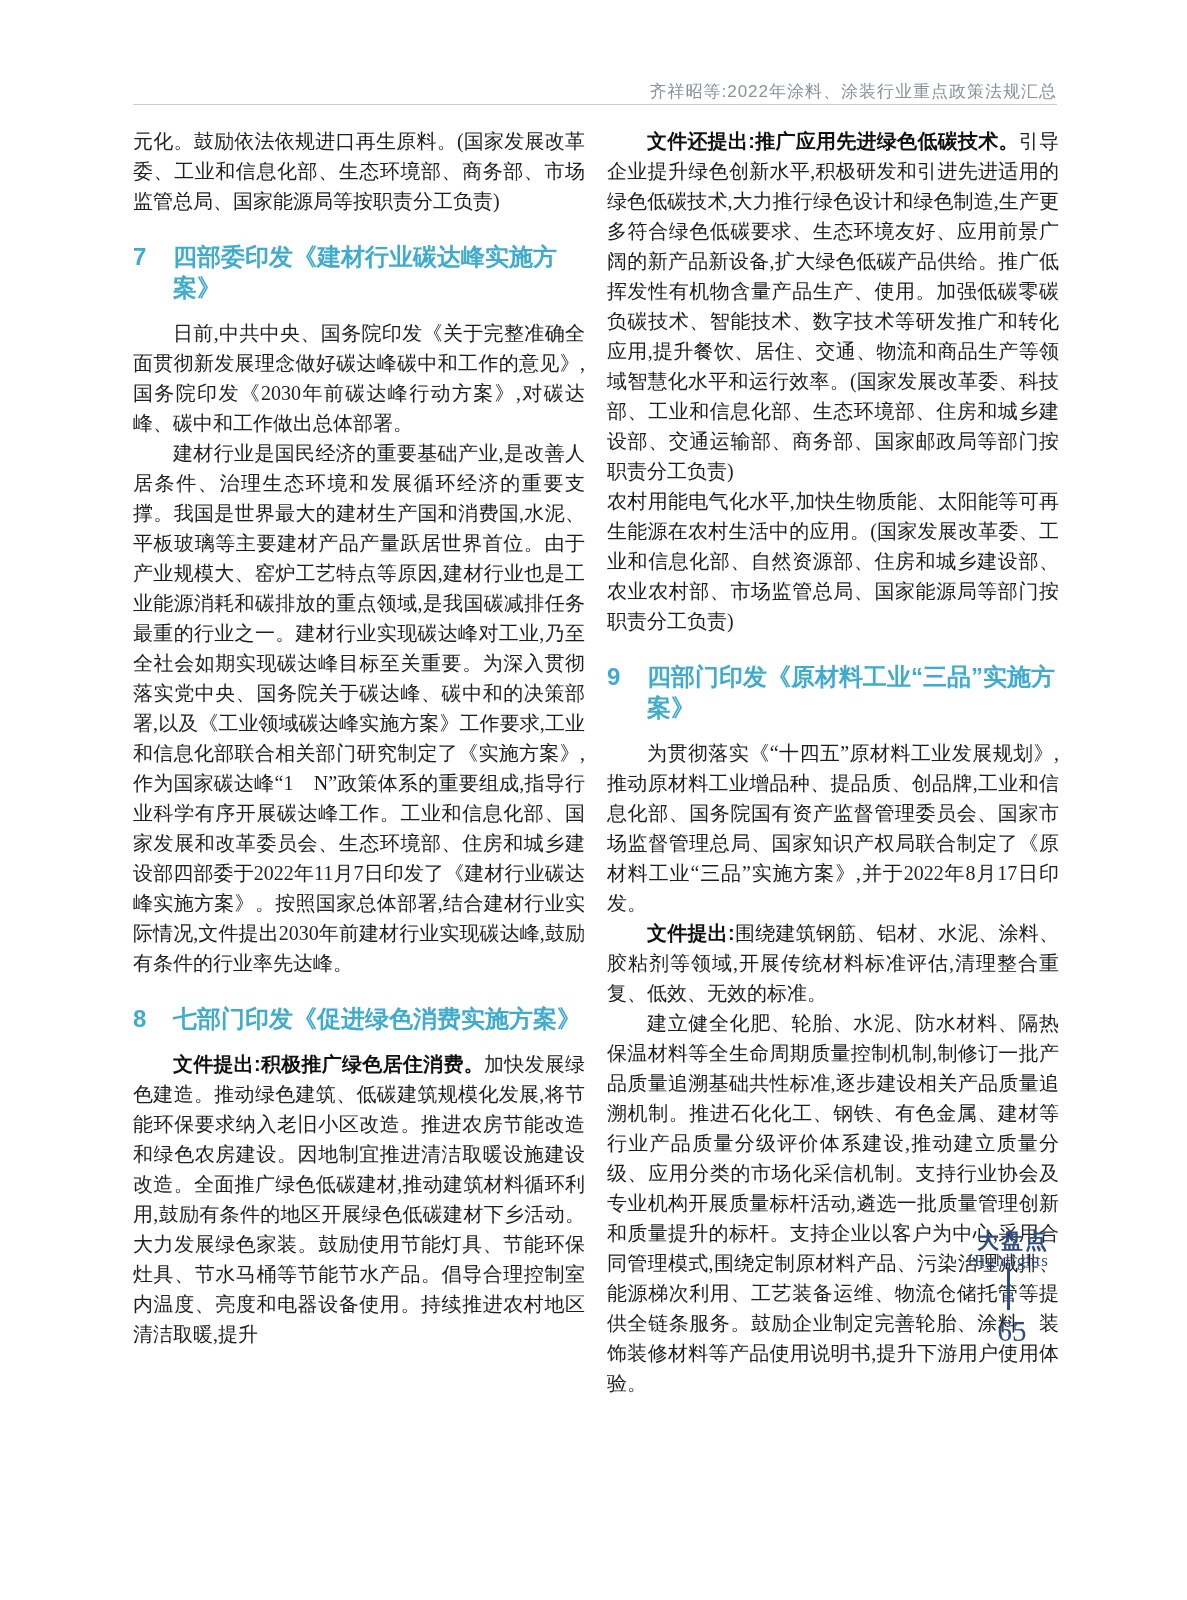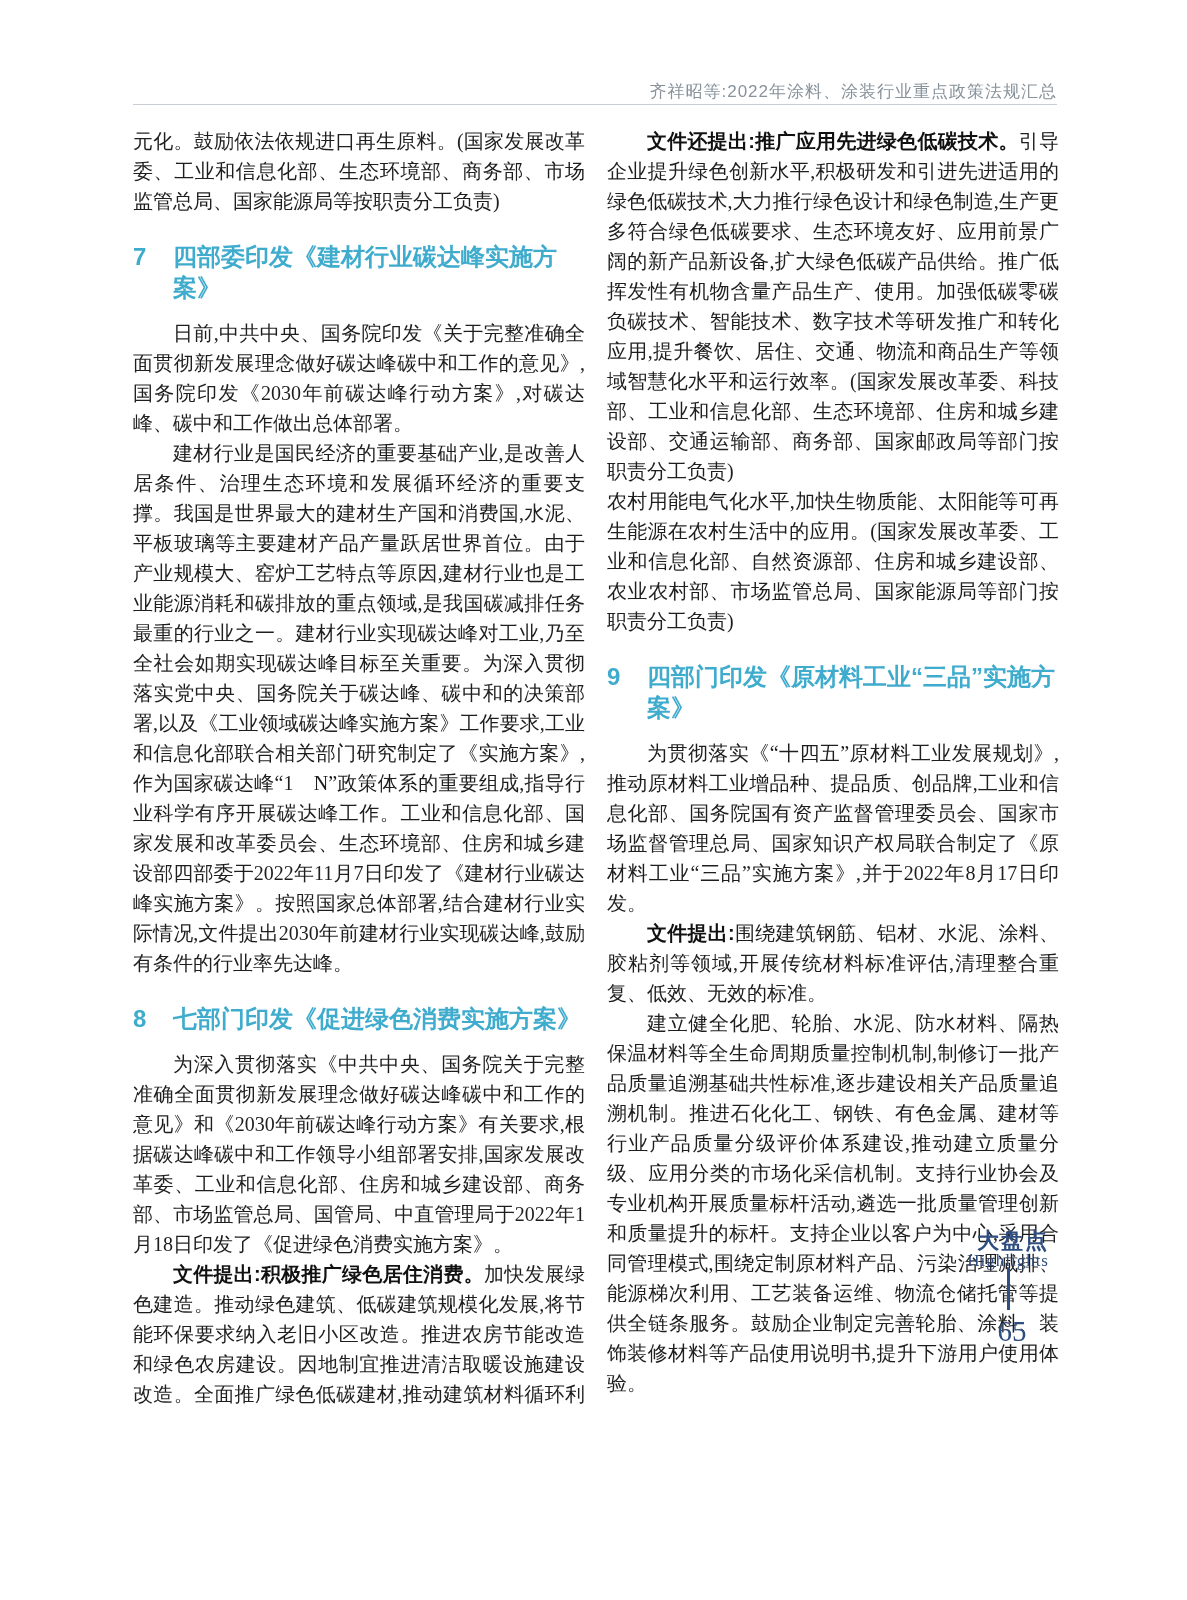--- a/index.html
+++ b/index.html
@@ -51,21 +51,20 @@
         <div class="heading">
           <span class="num">7</span>
           <span class="txt">四部委印发《建材行业碳达峰实施方案》</span>
         </div>
         <p class="para indent"><span>日前,中共中央、国务院印发《关于完整准确全面贯彻新发展理念做好碳达峰碳中和工作的意见》,国务院印发《2030年前碳达峰行动方案》,对碳达峰、碳中和工作做出总体部署。</span></p>
         <p class="para indent"><span>建材行业是国民经济的重要基础产业,是改善人居条件、治理生态环境和发展循环经济的重要支撑。我国是世界最大的建材生产国和消费国,水泥、平板玻璃等主要建材产品产量跃居世界首位。由于产业规模大、窑炉工艺特点等原因,建材行业也是工业能源消耗和碳排放的重点领域,是我国碳减排任务最重的行业之一。建材行业实现碳达峰对工业,乃至全社会如期实现碳达峰目标至关重要。为深入贯彻落实党中央、国务院关于碳达峰、碳中和的决策部署,以及《工业领域碳达峰实施方案》工作要求,工业和信息化部联合相关部门研究制定了《实施方案》,作为国家碳达峰“1　N”政策体系的重要组成,指导行业科学有序开展碳达峰工作。工业和信息化部、国家发展和改革委员会、生态环境部、住房和城乡建设部四部委于2022年11月7日印发了《建材行业碳达峰实施方案》。按照国家总体部署,结合建材行业实际情况,文件提出2030年前建材行业实现碳达峰,鼓励有条件的行业率先达峰。</span></p>
         <div class="heading">
           <span class="num">8</span>
           <span class="txt">七部门印发《促进绿色消费实施方案》</span>
         </div>
-        <p class="para indent"><span>为深入贯彻落实《中共中央、国务院关于完整准确全面贯彻新发展理念做好碳达峰碳中和工作的意见》和《2030年前碳达峰行动方案》有关要求,根据碳达峰碳中和工作领导小组部署安排,国家发展改革委、工业和信息化部、住房和城乡建设部、商务部、市场监管总局、国管局、中直管理局于2022年1月18日印发了《促进绿色消费实施方案》。</span></p>
         <p class="para indent"><span class="b">文件提出:积极推广绿色居住消费。</span><span>加快发展绿色建造。推动绿色建筑、低碳建筑规模化发展,将节能环保要求纳入老旧小区改造。推进农房节能改造和绿色农房建设。因地制宜推进清洁取暖设施建设改造。全面推广绿色低碳建材,推动建筑材料循环利用,鼓励有条件的地区开展绿色低碳建材下乡活动。大力发展绿色家装。鼓励使用节能灯具、节能环保灶具、节水马桶等节能节水产品。倡导合理控制室内温度、亮度和电器设备使用。持续推进农村地区清洁取暖,提升</span></p>
       </div>
     <div class="col">
         <p class="para indent"><span class="b">文件还提出:推广应用先进绿色低碳技术。</span><span>引导企业提升绿色创新水平,积极研发和引进先进适用的绿色低碳技术,大力推行绿色设计和绿色制造,生产更多符合绿色低碳要求、生态环境友好、应用前景广阔的新产品新设备,扩大绿色低碳产品供给。推广低挥发性有机物含量产品生产、使用。加强低碳零碳负碳技术、智能技术、数字技术等研发推广和转化应用,提升餐饮、居住、交通、物流和商品生产等领域智慧化水平和运行效率。(国家发展改革委、科技部、工业和信息化部、生态环境部、住房和城乡建设部、交通运输部、商务部、国家邮政局等部门按职责分工负责)</span></p>
         <p class="para"><span>农村用能电气化水平,加快生物质能、太阳能等可再生能源在农村生活中的应用。(国家发展改革委、工业和信息化部、自然资源部、住房和城乡建设部、农业农村部、市场监管总局、国家能源局等部门按职责分工负责)</span></p>
         <div class="heading">
           <span class="num">9</span>
           <span class="txt">四部门印发《原材料工业“三品”实施方案》</span>
         </div>
         <p class="para indent"><span>为贯彻落实《“十四五”原材料工业发展规划》,推动原材料工业增品种、提品质、创品牌,工业和信息化部、国务院国有资产监督管理委员会、国家市场监督管理总局、国家知识产权局联合制定了《原材料工业“三品”实施方案》,并于2022年8月17日印发。</span></p>

